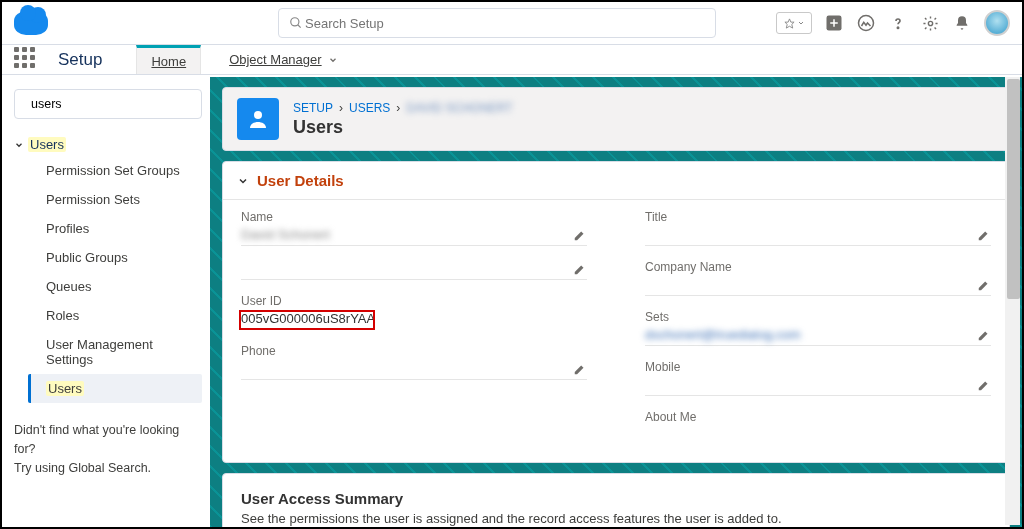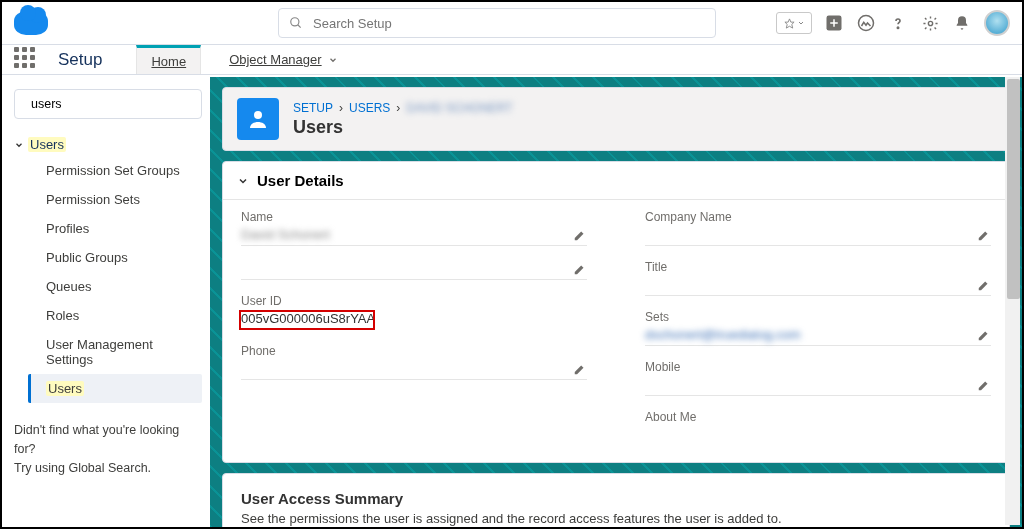--- a/index.html
+++ b/index.html
@@ -2,21 +2,21 @@
 <html><head>
 <meta charset="utf-8">
 <style>
   * { box-sizing: border-box; }
   html, body { margin:0; padding:0; height:100%; font-family: "Salesforce Sans", Arial, sans-serif; font-size:13px; color:#16325c; background:#fff; }
   .frame { width:1024px; height:529px; border:2px solid #000; position:relative; overflow:hidden; }
   
   .topbar { height:43px; border-bottom:1px solid #d8dde6; display:flex; align-items:center; padding:0 12px; gap:10px; }
   .sf-cloud { width:34px; height:24px; background:#1589ee; border-radius:12px / 10px; position:relative; }
   .sf-cloud:after { content:""; position:absolute; width:16px; height:16px; background:#1589ee; border-radius:50%; top:-6px; left:6px; box-shadow:10px 2px 0 0 #1589ee; }
-  .search-wrap { flex:0 0 438px; margin-left:220px; height:30px; border:1px solid #d8dde6; border-radius:4px; display:flex; align-items:center; padding:0 10px; color:#706e6b; gap:8px; }
+  .search-wrap { flex:0 0 438px; margin-left:220px; height:30px; border:1px solid #d8dde6; border-radius:4px; display:flex; align-items:center; padding:0 10px; color:#706e6b; gap:0; }
   .search-wrap input { border:0; outline:0; flex:1; font-size:13px; color:#333; background:transparent; }
   .top-icons { margin-left:auto; display:flex; align-items:center; gap:12px; color:#706e6b; }
   .icon-btn { width:20px; height:20px; display:flex; align-items:center; justify-content:center; cursor:pointer; }
   .star-box { border:1px solid #c9c9c9; border-radius:3px; height:22px; width:36px; display:flex; align-items:center; justify-content:center; gap:2px; font-size:11px; color:#888;}
   .avatar { width:26px; height:26px; border-radius:50%; background:radial-gradient(circle at 50% 40%, #b0e0f0 0%, #5ab0d6 70%); border:2px solid #d0d0d0; }
   
   .navbar { height:30px; border-bottom:1px solid #d8dde6; display:flex; align-items:stretch; padding-left:12px; gap:14px; }
   .waffle { width:26px; height:26px; align-self:center; display:grid; grid-template-columns:repeat(3,5px); grid-template-rows:repeat(3,5px); gap:3px; }
   .waffle span { background:#706e6b; border-radius:1px; }
   .setup-label { align-self:center; font-size:17px; color:#16325c; margin-left:4px; margin-right:20px;}
@@ -37,21 +37,21 @@
   
   .main { flex:1; background:repeating-linear-gradient(45deg,#0a9396 0 2px, #0d7f82 2px 14px); padding:10px 12px 0 12px; overflow:auto; }
   .main::-webkit-scrollbar { width:16px; }
   .header-card { background:#f3f2f2; border:1px solid #d8dde6; border-radius:4px; padding:10px 14px; display:flex; align-items:center; gap:14px; margin-bottom:10px;}
   .hc-icon { width:42px; height:42px; border-radius:4px; background:#1589ee; display:flex; align-items:center; justify-content:center; }
   .hc-text .crumbs { font-size:12px; color:#0070d2; display:flex; gap:6px; align-items:center;}
   .hc-text .crumbs .sep { color:#3e3e3c; }
   .hc-text .title { font-size:18px; font-weight:700; color:#333; margin-top:2px;}
   .blurred { filter: blur(3px); color:#7796c2; }
   .card { background:#fff; border:1px solid #d8dde6; border-radius:4px; margin-bottom:10px; }
-  .card-head { padding:10px 14px; display:flex; align-items:center; gap:8px; font-weight:700; font-size:15px; color:#000000; border-bottom:1px solid #e5e5e5;}
+  .card-head { padding:10px 14px; display:flex; align-items:center; gap:8px; font-weight:700; font-size:15px; color:#c2410c; border-bottom:1px solid #e5e5e5;}
   .card-body { padding:10px 18px 18px 18px; }
   .two-col { display:flex; gap:58px; }
   .col { flex:1; }
   .field { margin-bottom:14px; }
   .flabel { font-size:12px; color:#706e6b; margin-bottom:2px; }
   .fval-row { display:flex; align-items:center; border-bottom:1px solid #e5e5e5; padding-bottom:2px; min-height:20px;}
   .fval { flex:1; font-size:13px; color:#333; min-height:16px;}
   .fval.dim { color:#888; }
   .fval.blur { filter: blur(3px); }
   .fval.link { color:#3b6fb5; }
@@ -240,31 +240,31 @@
                   <svg class="pencil" viewBox="0 0 24 24" fill="#706e6b">
                       <path d="M3 17l11-11 4 4L7 21H3v-4z"></path>
                     </svg>
                 </div>
               </div>
 
             </div>
             <div class="col">
 
               <div class="field">
+                <div class="flabel">Title</div>
+                <div class="fval-row">
+                  <div class="fval"></div>
+                  <svg class="pencil" viewBox="0 0 24 24" fill="#706e6b">
+                      <path d="M3 17l11-11 4 4L7 21H3v-4z"></path>
+                    </svg>
+                </div>
+              </div>
+
+              <div class="field">
                 <div class="flabel">Company Name</div>
-                <div class="fval-row">
-                  <div class="fval"></div>
-                  <svg class="pencil" viewBox="0 0 24 24" fill="#706e6b">
-                      <path d="M3 17l11-11 4 4L7 21H3v-4z"></path>
-                    </svg>
-                </div>
-              </div>
-
-              <div class="field">
-                <div class="flabel">Title</div>
                 <div class="fval-row">
                   <div class="fval"></div>
                   <svg class="pencil" viewBox="0 0 24 24" fill="#706e6b">
                       <path d="M3 17l11-11 4 4L7 21H3v-4z"></path>
                     </svg>
                 </div>
               </div>
 
               <div class="field">
                 <div class="flabel">Sets</div>

